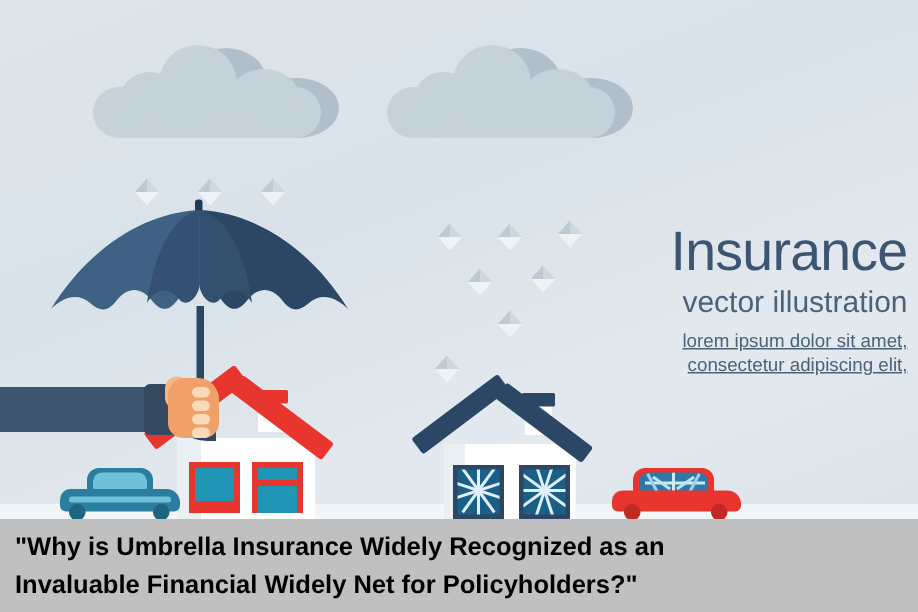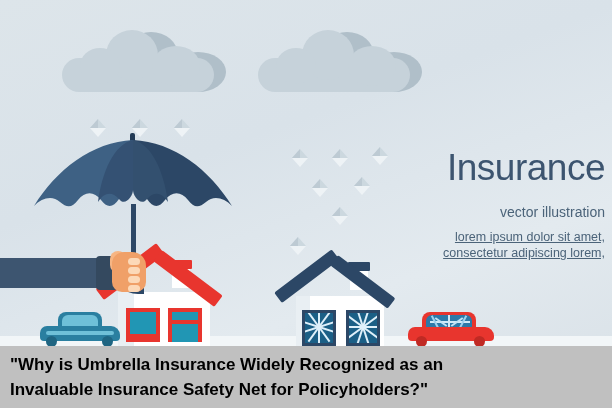--- a/index.html
+++ b/index.html
@@ -92,21 +92,21 @@
   
   .car{position:absolute;}
   .car .body{position:absolute;border-radius:7px 9px 4px 4px;}
   .car .cabin{position:absolute;border-radius:8px 8px 2px 2px;}
   .car .glass{position:absolute;border-radius:6px 6px 1px 1px;}
   .car .wheel{position:absolute;width:11px;height:11px;border-radius:50%;}
 
   
   #textblock{position:absolute;left:420px;top:148px;width:185px;text-align:right;}
   #heading{font-size:37px;line-height:40px;color:#3d5570;font-weight:300;letter-spacing:-0.5px;}
-  #subheading{font-size:14px;line-height:20px;color:#4b6379;margin-top:14px;font-weight:400;}
+  #subheading{font-size:20px;line-height:20px;color:#4b6379;margin-top:4px;font-weight:400;}
   #lorem{font-size:12.5px;line-height:16px;color:#4b6379;margin-top:7px;}
   #lorem div{white-space:nowrap;text-decoration:underline;}
 
   
   #caption{
     position:absolute;left:0;top:346px;width:612px;height:62px;
     background:#c0c0c0;color:#000;
     font-size:17px;font-weight:bold;line-height:25px;
     padding:6px 10px 0 10px;box-sizing:border-box;
   }
@@ -290,24 +290,24 @@
     <div class="knuckle" style="top:258px;"></div>
     <div class="knuckle" style="top:267px;"></div>
     <div class="knuckle" style="top:276px;"></div>
     <div class="knuckle" style="top:285px;"></div>
 
     <div id="textblock">
       <div id="heading">Insurance</div>
       <div id="subheading">vector illustration</div>
       <div id="lorem">
         <div>lorem ipsum dolor sit amet,</div>
-        <div>consectetur adipiscing lorem,</div>
+        <div>consectetur adipiscing elit,</div>
       </div>
     </div>
 
   </div>
 
   <div id="caption">
     <div>"Why is Umbrella Insurance Widely Recognized as an</div>
-    <div>Invaluable Insurance Safety Net for Policyholders?"</div>
+    <div>Invaluable Financial Widely Net for Policyholders?"</div>
   </div>
 
 </div>
 
 </body></html>

